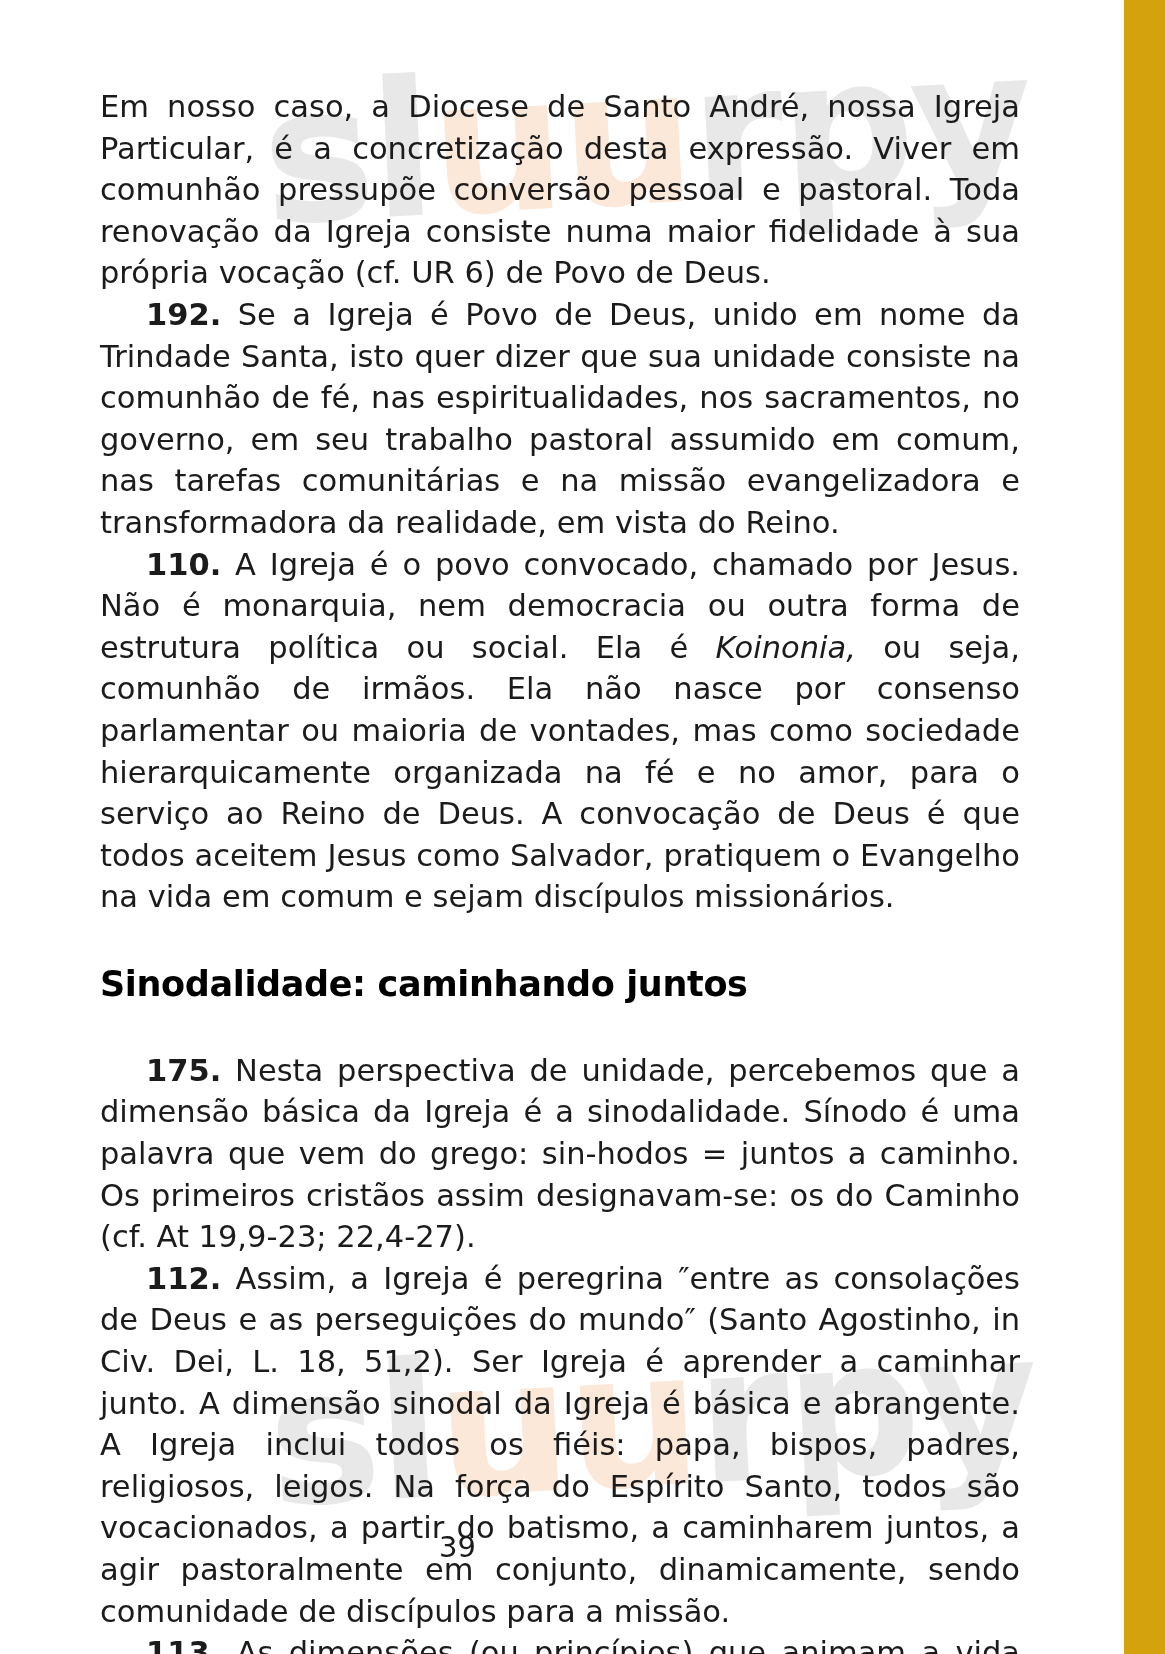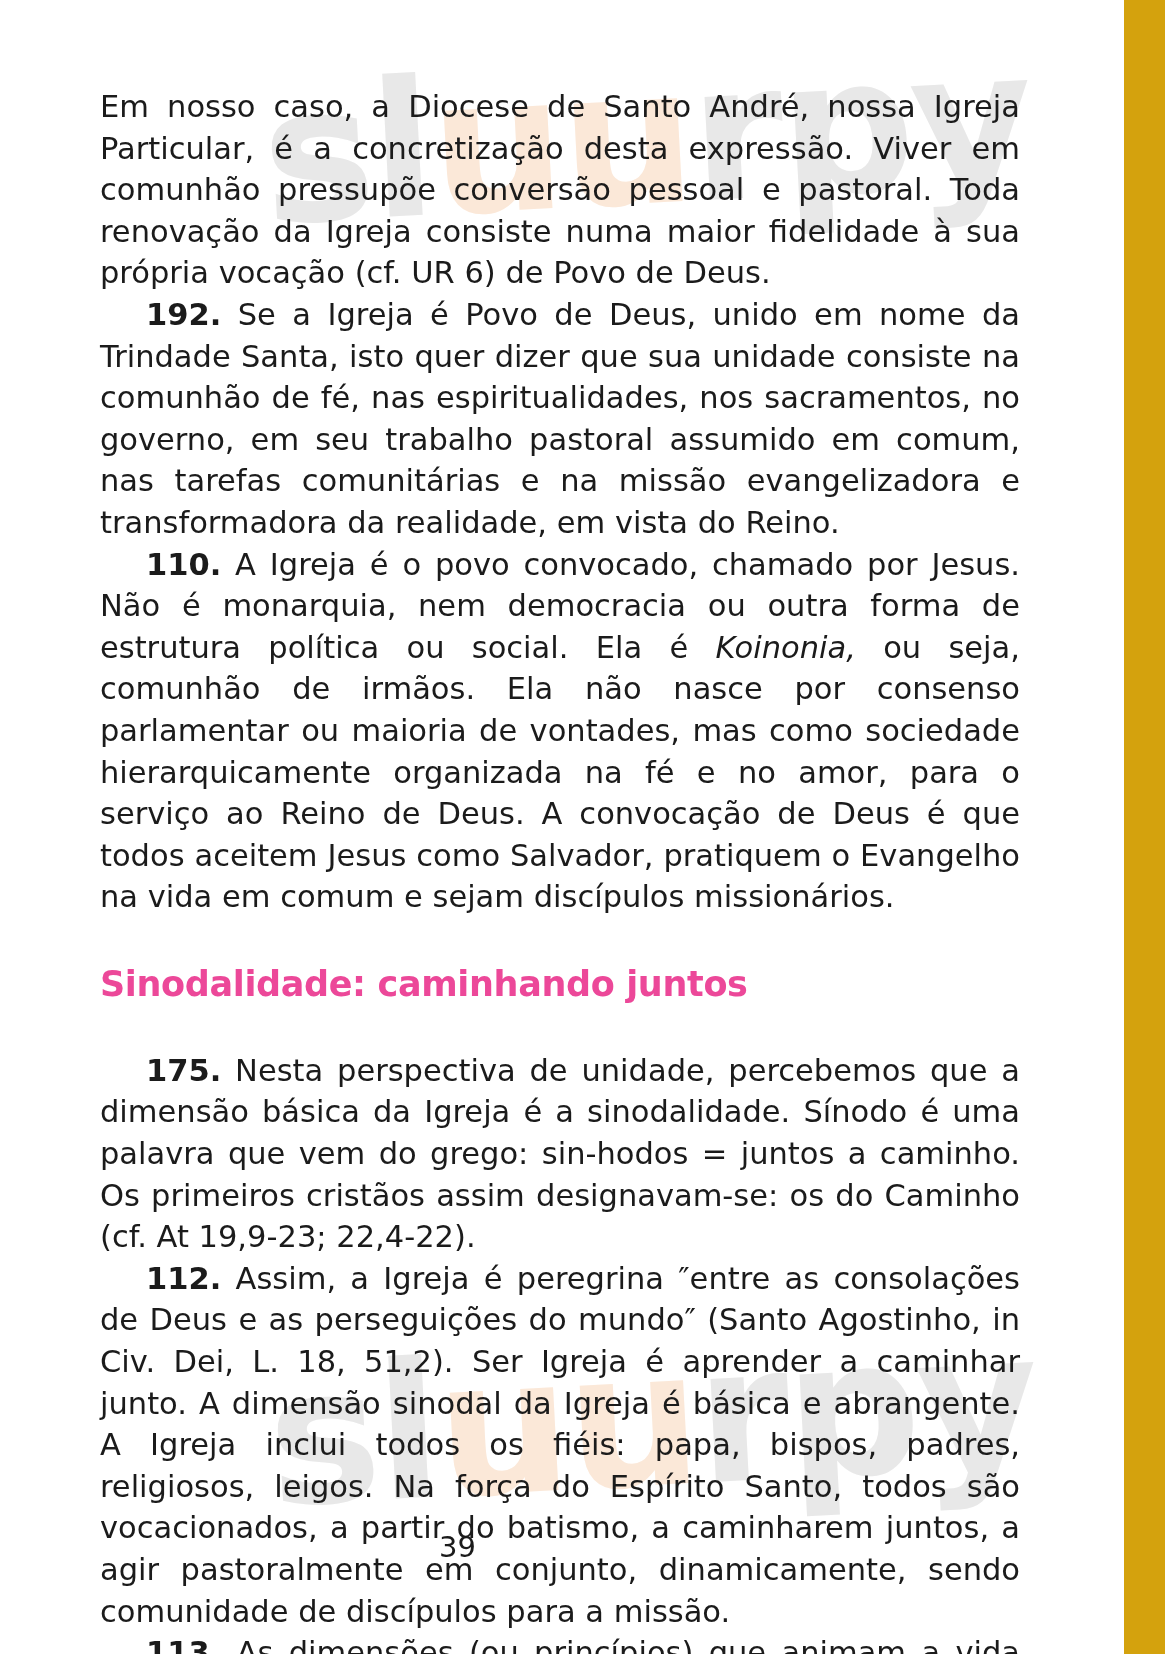--- a/index.html
+++ b/index.html
@@ -84,21 +84,21 @@
     font-style: italic;
   }
   
 
   h2.section-heading {
     margin: 0;
     padding: 0;
     font-size: 35px;
     line-height: 44px;
     font-weight: 700;
-    color: #ec4899;
+    color: #000000;
     letter-spacing: -0.01em;
     text-align: left;
   }
   .gap-before-heading { height: 44px; }
   .gap-after-heading  { height: 44px; }
 
   
   #folio {
     position: absolute;
     left: 0;
@@ -125,21 +125,21 @@
     <p class="para indent"><span class="num">192.</span> <span>Se a Igreja é Povo de Deus, unido em nome da Trindade Santa, isto quer dizer que sua unidade consiste na comunhão de fé, nas espiritualidades, nos sacramentos, no governo, em seu trabalho pastoral assumido em comum, nas tarefas comunitárias e na missão evangelizadora e transformadora da realidade, em vista do Reino.</span></p>
 
     <p class="para indent"><span class="num">110.</span> <span>A Igreja é o povo convocado, chamado por Jesus. Não é monarquia, nem democracia ou outra forma de estrutura política ou social. Ela é </span><span class="ital">Koinonia,</span><span> ou seja, comunhão de irmãos. Ela não nasce por consenso parlamentar ou maioria de vontades, mas como sociedade hierarquicamente organizada na fé e no amor, para o serviço ao Reino de Deus. A convocação de Deus é que todos aceitem Jesus como Salvador, pratiquem o Evangelho na vida em comum e sejam discípulos missionários.</span></p>
 
     <div class="gap-before-heading"></div>
 
     <h2 class="section-heading">Sinodalidade: caminhando juntos</h2>
 
     <div class="gap-after-heading"></div>
 
-    <p class="para indent"><span class="num">175.</span> <span>Nesta perspectiva de unidade, percebemos que a dimensão básica da Igreja é a sinodalidade. Sínodo é uma palavra que vem do grego: sin-hodos = juntos a caminho. Os primeiros cristãos assim designavam-se: os do Caminho (cf. At 19,9-23; 22,4-22).</span></p>
+    <p class="para indent"><span class="num">175.</span> <span>Nesta perspectiva de unidade, percebemos que a dimensão básica da Igreja é a sinodalidade. Sínodo é uma palavra que vem do grego: sin-hodos = juntos a caminho. Os primeiros cristãos assim designavam-se: os do Caminho (cf. At 19,9-23; 22,4-27).</span></p>
 
     <p class="para indent"><span class="num">112.</span> <span>Assim, a Igreja é peregrina ″entre as consolações de Deus e as perseguições do mundo″ (Santo Agostinho, in Civ. Dei, L. 18, 51,2). Ser Igreja é aprender a caminhar junto. A dimensão sinodal da Igreja é básica e abrangente. A Igreja inclui todos os fiéis: papa, bispos, padres, religiosos, leigos. Na força do Espírito Santo, todos são vocacionados, a partir do batismo, a caminharem juntos, a agir pastoralmente em conjunto, dinamicamente, sendo comunidade de discípulos para a missão.</span></p>
 
     <p class="para indent"><span class="num">113.</span> <span>As dimensões (ou princípios) que animam a vida da Igreja são a sinodal (povo que caminha junto), a colegial (apóstolos/bispos) e a petrina (Pedro/Papa), harmônica e integradamente abrangendo assim todas as instâncias da Igreja permeadas pelas dimensões eucarística e mariana.</span></p>
 
   </div>
 
   <div id="folio">39</div>
 
   <div id="gold-bar"></div>

